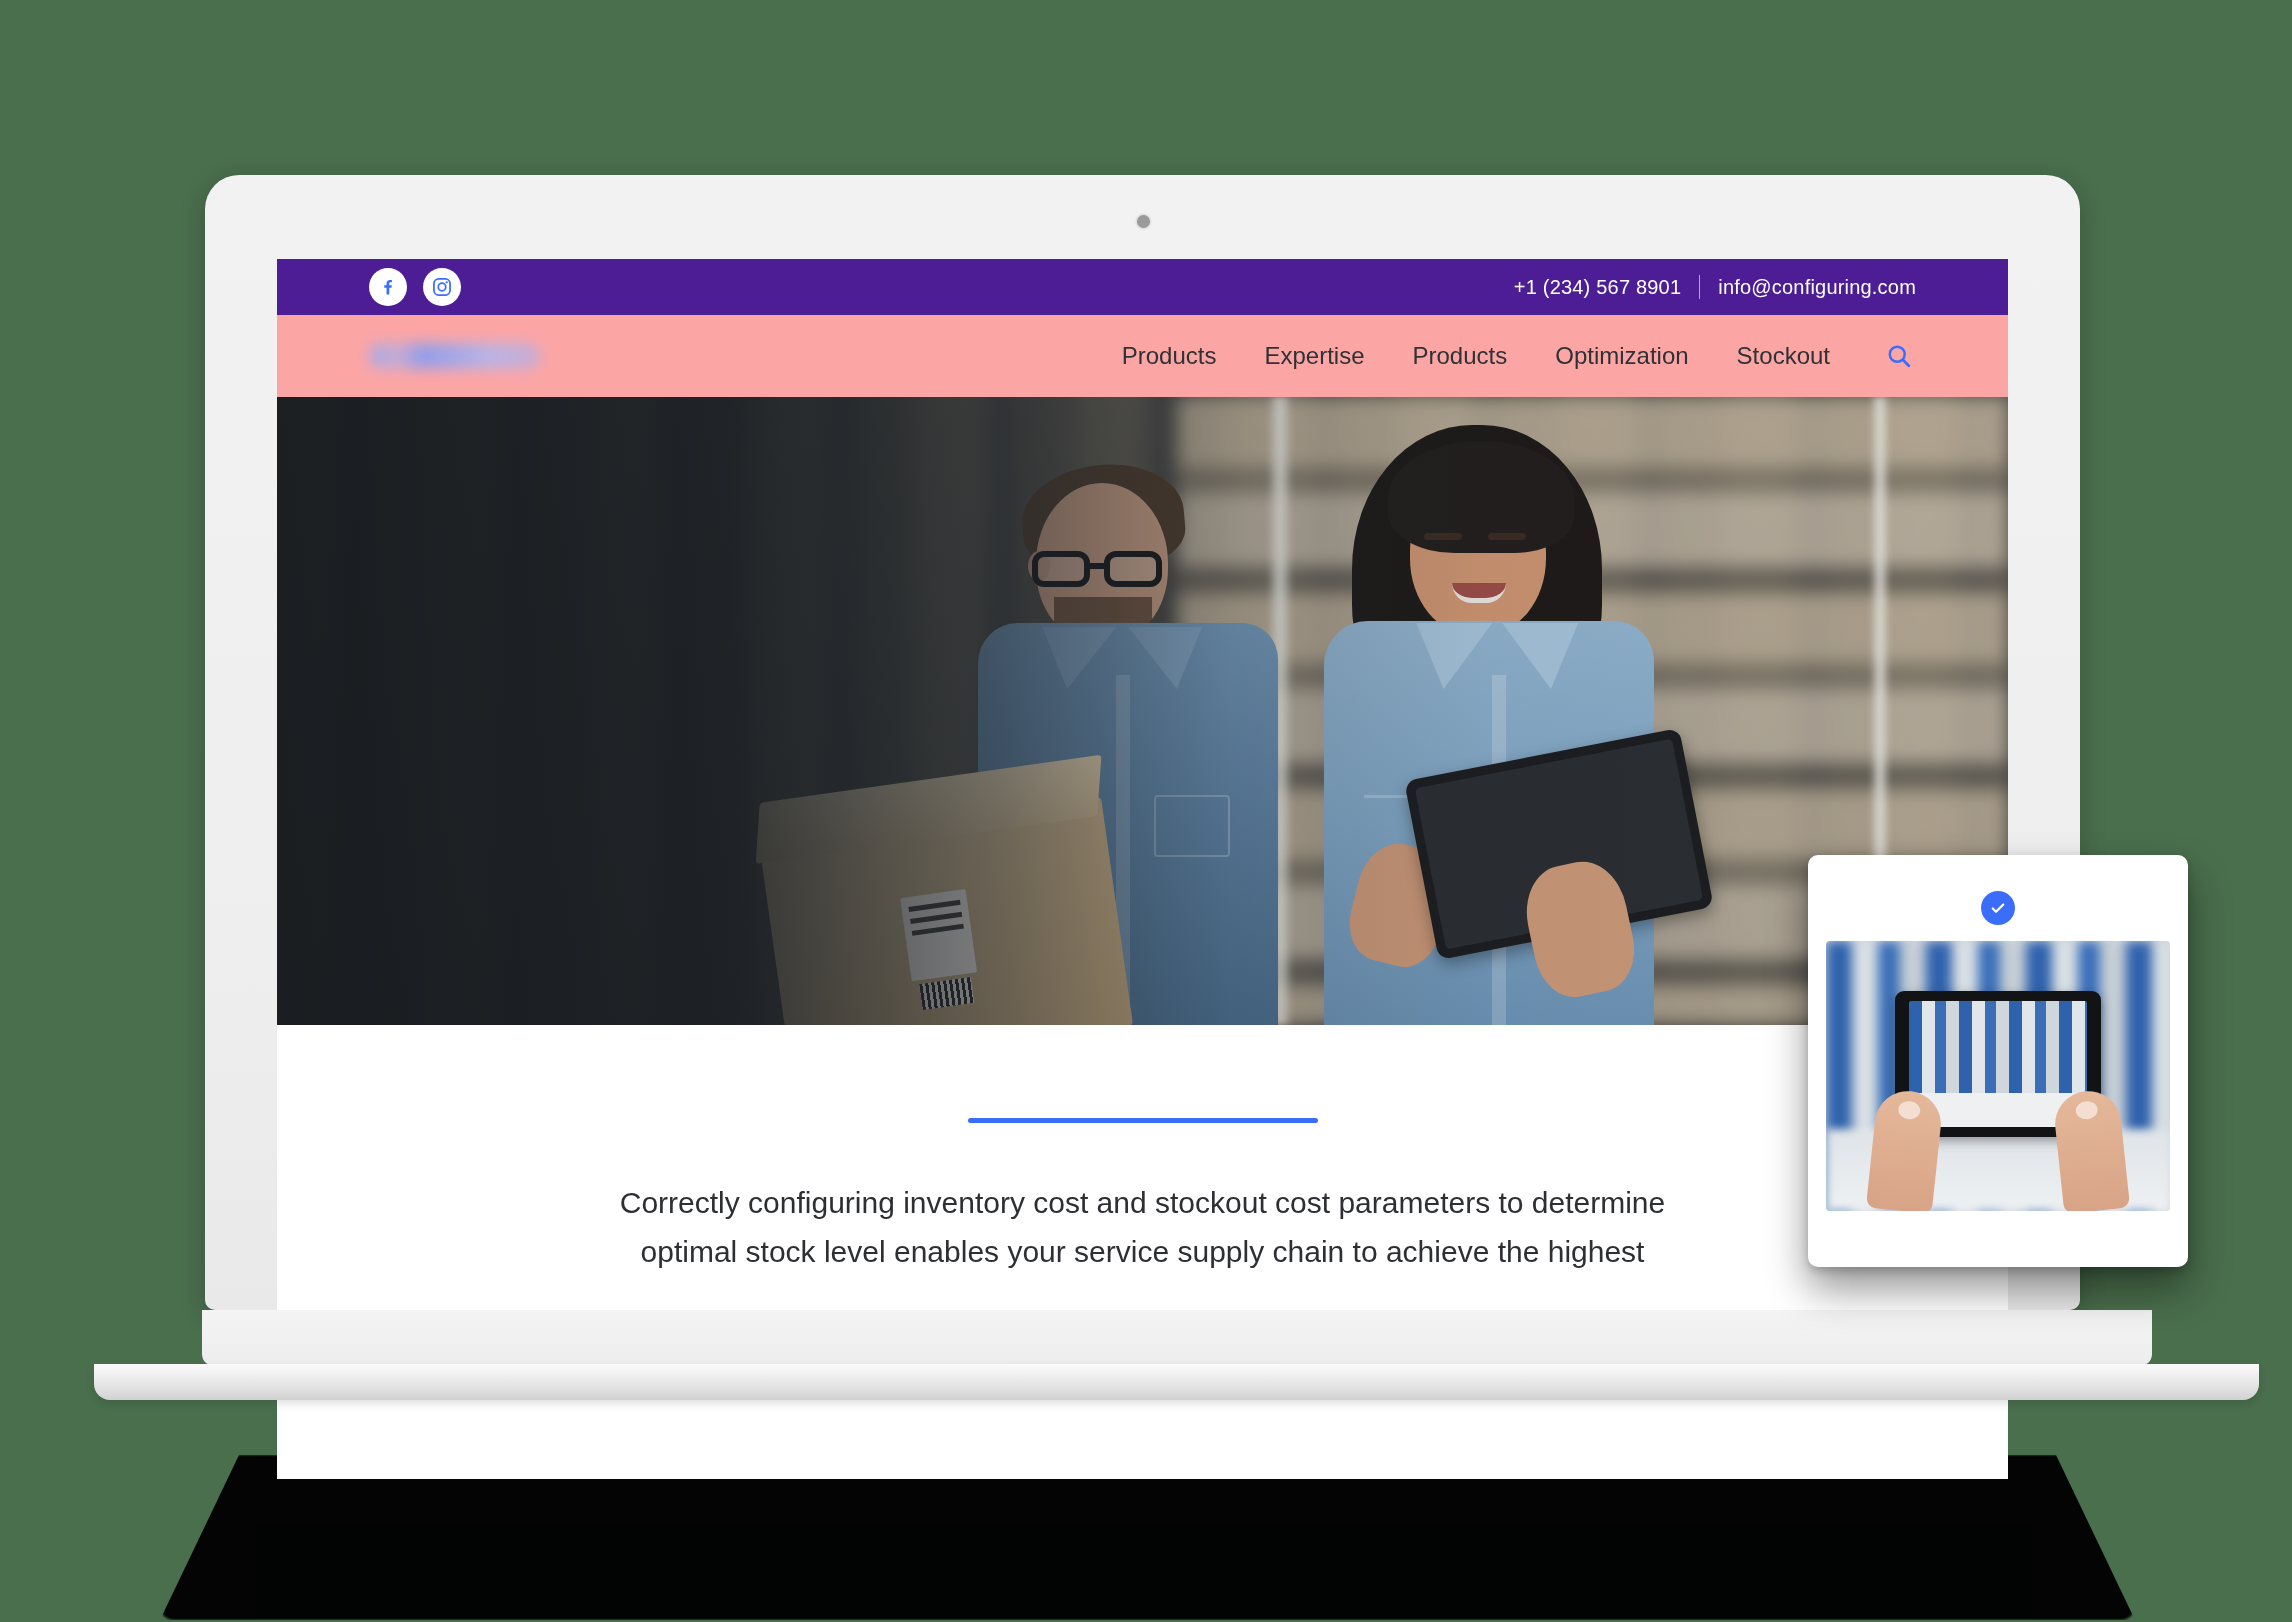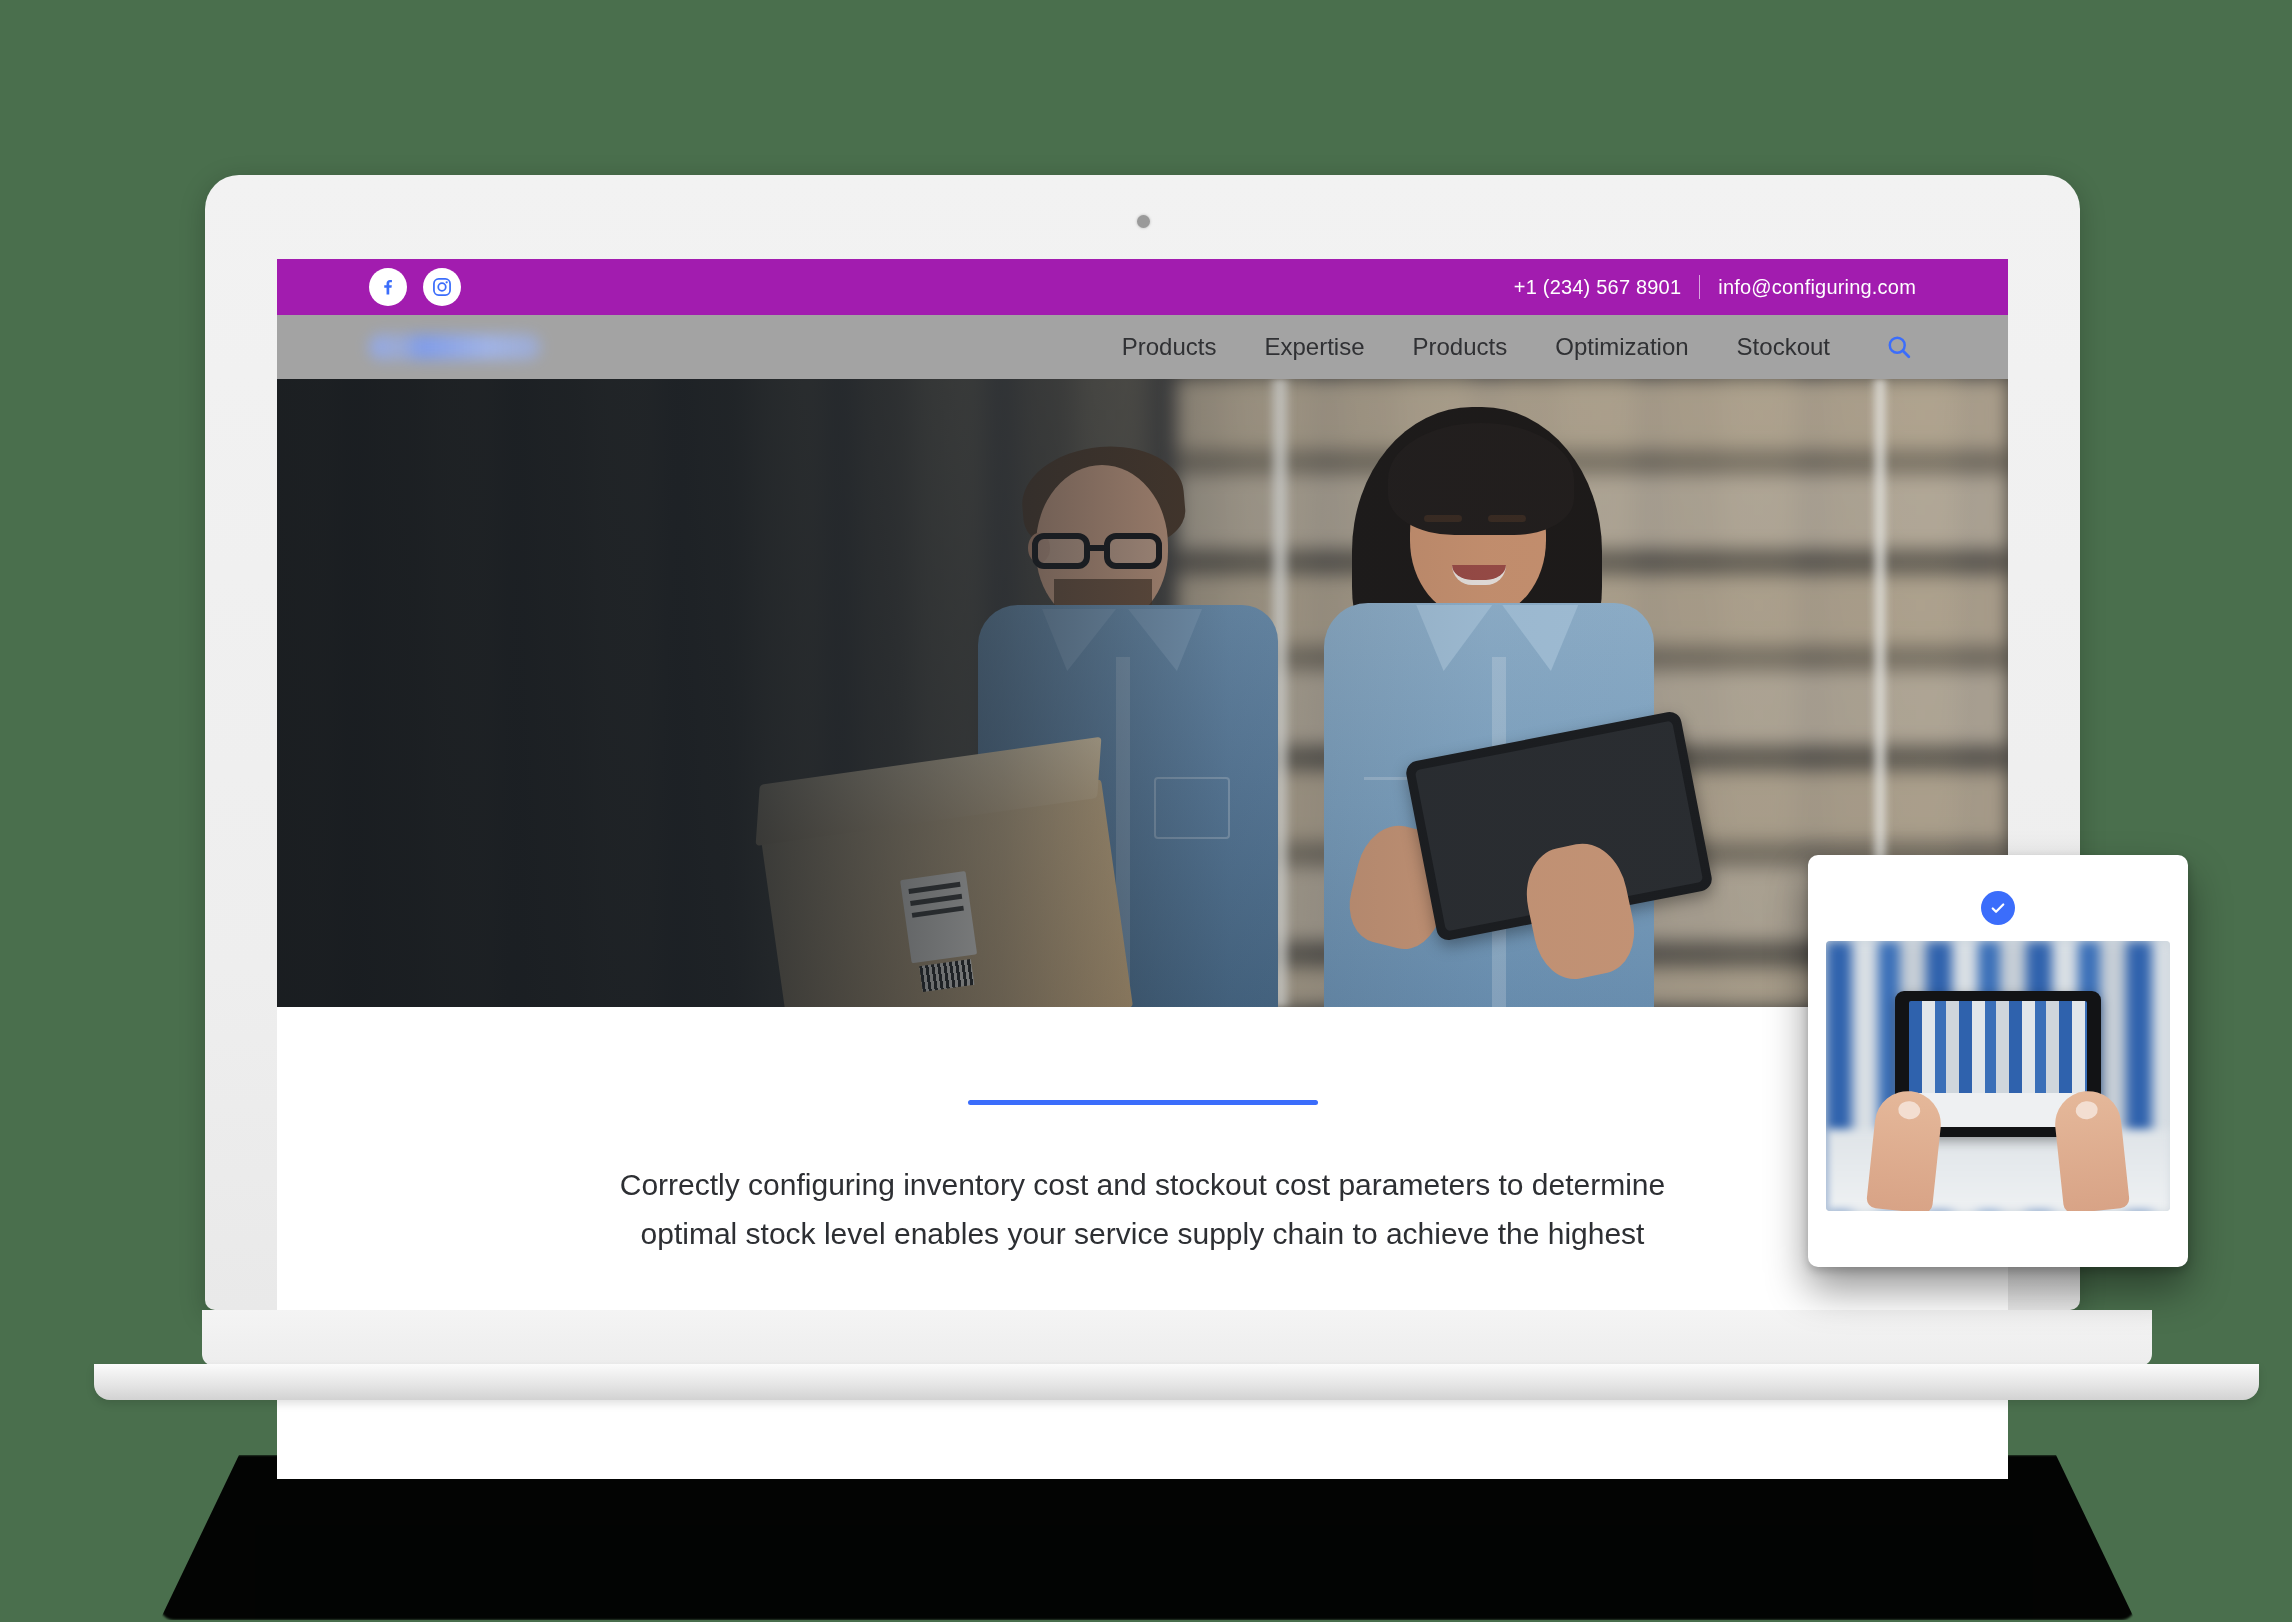--- a/index.html
+++ b/index.html
@@ -102,21 +102,21 @@
     top: 84px;
     width: 1731px;
     height: 1220px;
     background: #ffffff;
     overflow: hidden;
   }
 
   
   .topbar {
     height: 56px;
-    background: #a21caf;
+    background: #4c1d95;
     display: flex;
     align-items: center;
     justify-content: space-between;
     padding: 0 92px 0 92px;
   }
   .social {
     display: flex;
     gap: 16px;
     align-items: center;
   }
@@ -140,22 +140,22 @@
   }
   .contact .sep {
     width: 1px;
     height: 24px;
     background: rgba(255,255,255,.6);
   }
   .contact a, .contact span.txt { color:#fff; text-decoration:none; }
 
   
   .nav {
-    height: 64px;
-    background: #a3a3a3;
+    height: 82px;
+    background: #fca5a5;
     display: flex;
     align-items: center;
     justify-content: space-between;
     padding: 0 92px;
   }
   .logo-blur {
     width: 172px;
     height: 26px;
     border-radius: 13px;
     background: linear-gradient(90deg,

